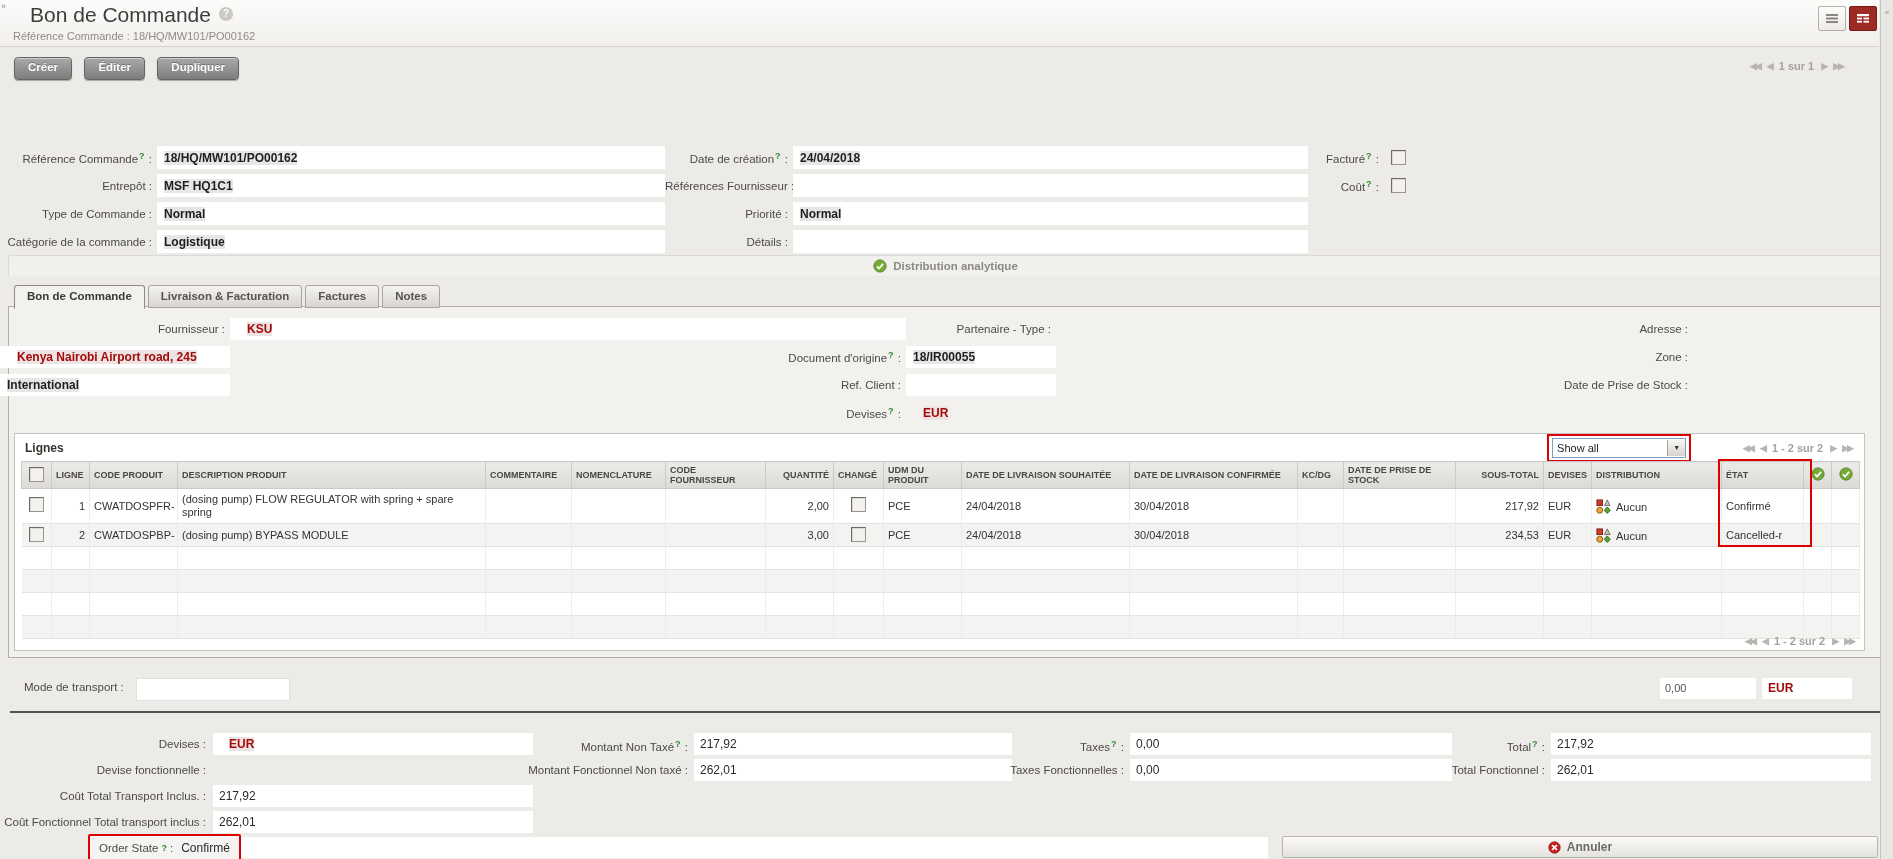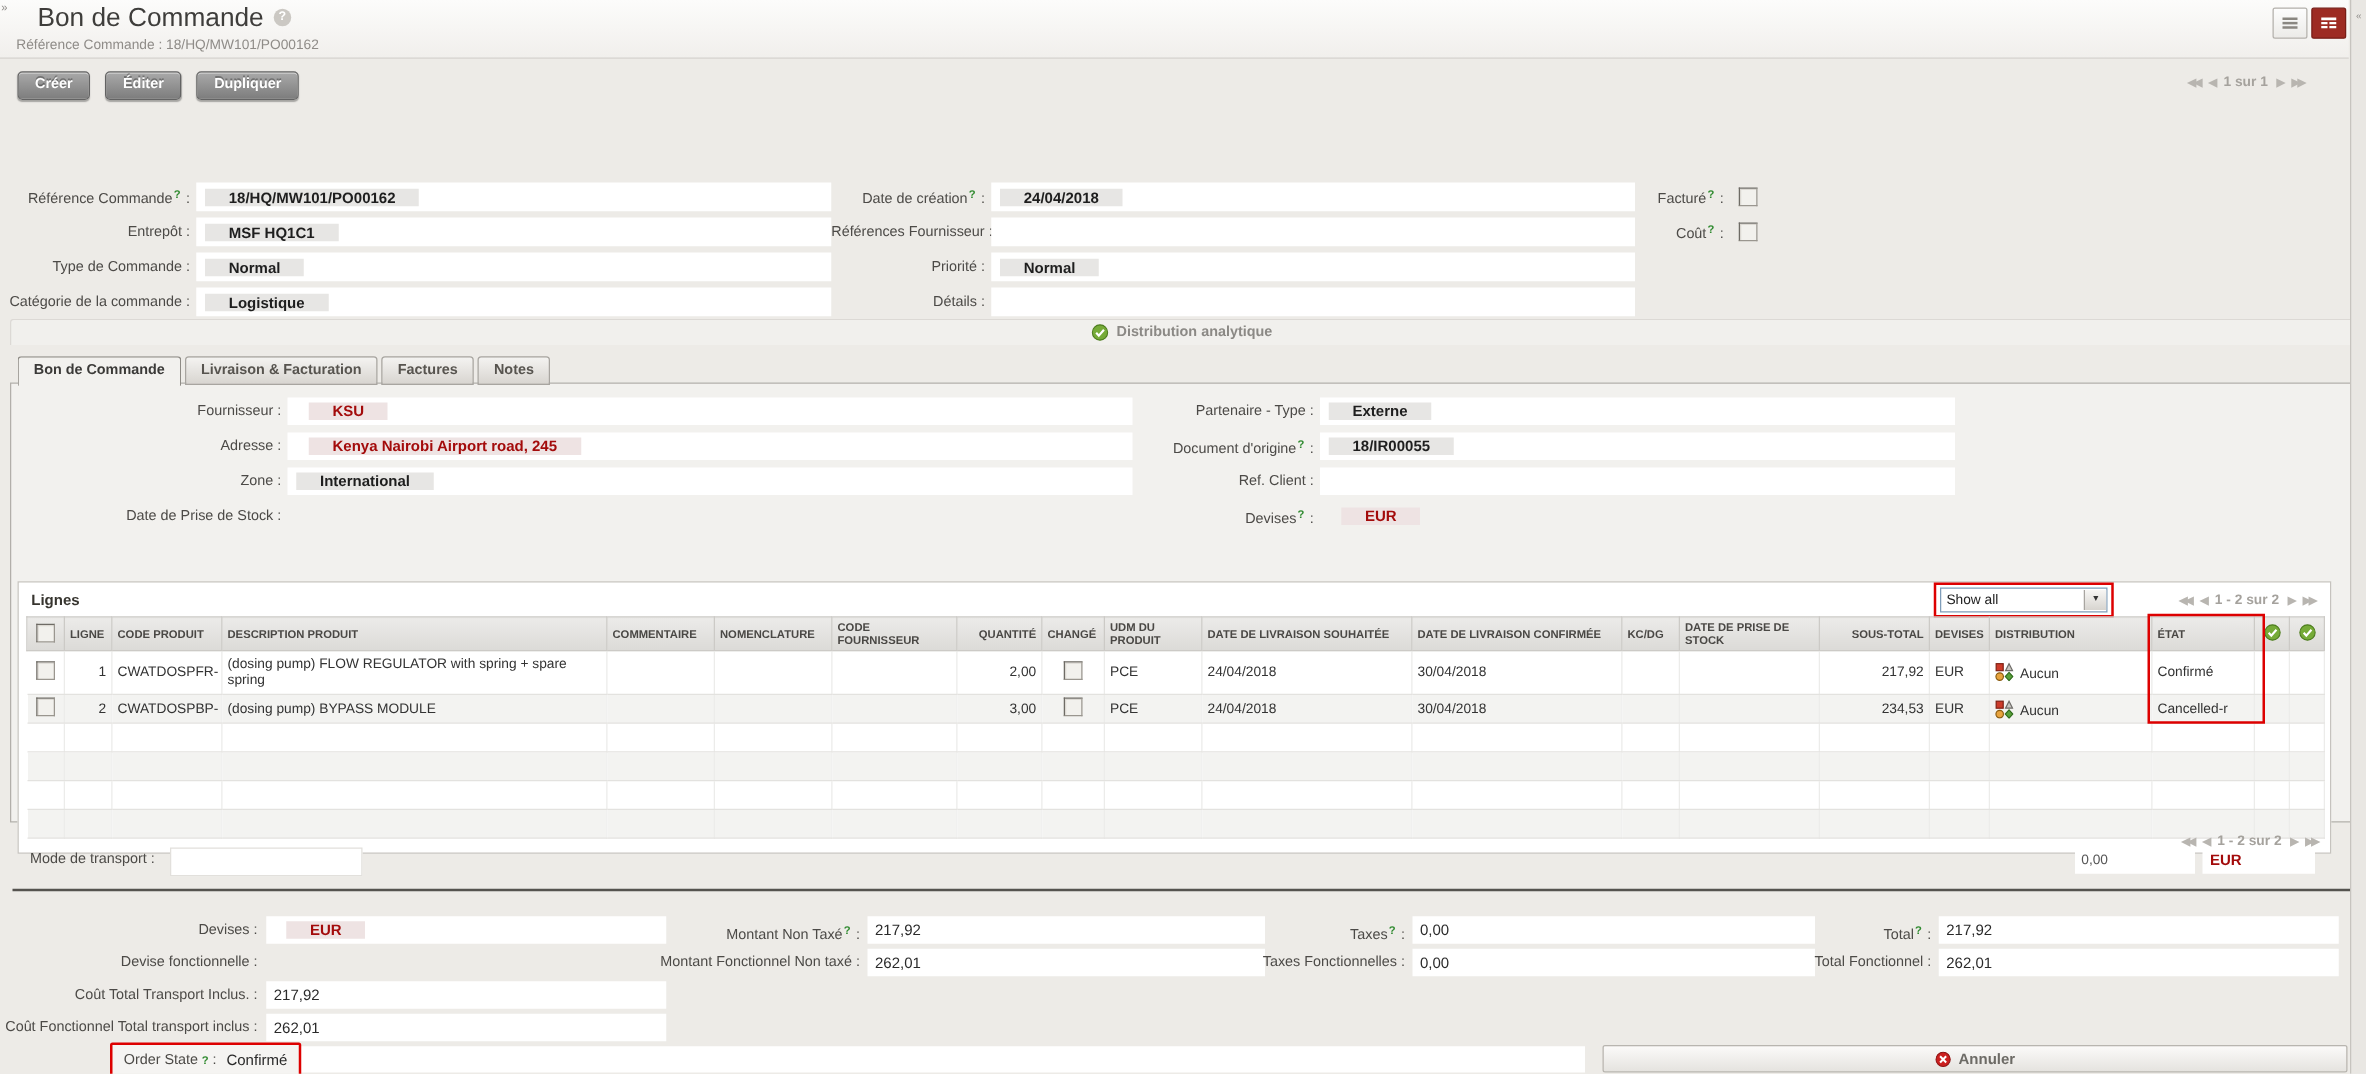--- a/index.html
+++ b/index.html
@@ -30,42 +30,42 @@
     text-shadow:0 -1px 0 rgba(0,0,0,.3);margin-right:9px;cursor:pointer;}
   .pager{color:#a5a29d;font-weight:bold;font-size:11px;display:flex;gap:7px;align-items:center;}
   .pager .arr{font-size:9px;letter-spacing:-2px;color:#b8b5b0;}
   .form-pager{position:absolute;top:60px;right:50px;}
   
   .fgrid{position:absolute;top:146px;left:0;width:1879px;display:grid;
     grid-template-columns:157px 508px 128px 515px 76px 1fr;grid-auto-rows:23px;row-gap:5px;}
   .flabel{align-self:center;text-align:right;padding-right:5px;color:#4c4a47;font-size:11.5px;white-space:nowrap;}
   .finput{background:#fff;display:flex;align-items:center;padding-left:7px;overflow:hidden;}
   .fcell{display:flex;align-items:center;padding-left:7px;}
-  .fvalue{font-weight:bold;color:#1e1e1e;background:#e7e6e4;padding:0 19px;font-size:12px;white-space:nowrap;}
+  .fvalue{font-weight:bold;color:#1e1e1e;background:#e7e6e4;padding:0 0;font-size:12px;white-space:nowrap;}
   .fvalue.red{color:#a30b0b;background:#eee3e3;margin-left:10px;}
   .help{color:#2f8a2f;font-weight:bold;font-size:9px;vertical-align:4px;margin:0 1px;}
   .cb{width:13px;height:13px;background:#f2f1ed;border:1px solid #9a968f;
     border-top-color:#6e6b65;border-left-color:#6e6b65;box-shadow:inset 1px 1px 0 #dcd9d3;}
   
   .abar{position:absolute;top:255px;left:8px;width:1875px;height:21px;box-sizing:border-box;
     background:#f1f0ed;border:1px solid #dcd9d5;border-bottom:none;border-radius:3px 3px 0 0;
     display:flex;align-items:center;justify-content:center;gap:6px;
     color:#8b8985;font-weight:bold;font-size:11.5px;}
   
   .tabs{position:absolute;top:285px;left:14px;display:flex;gap:3px;z-index:2;}
   .tab{height:21px;line-height:21px;padding:0 12px;font-size:11.5px;font-weight:bold;color:#57544f;
     background:linear-gradient(#f4f3f1,#d8d5d0);border:1px solid #a8a5a0;border-radius:3px 3px 0 0;cursor:pointer;}
   .tab.active{background:#f2f1ee;border-color:#8e8b85;border-bottom:1px solid #f2f1ee;color:#3b3a38;height:22px;}
   .panel{position:absolute;top:306px;left:8px;width:1875px;height:352px;box-sizing:border-box;
     background:#f2f1ee;border:1px solid #b2afaa;}
   .sgrid{position:absolute;top:318px;left:0;width:1498px;display:grid;
     grid-template-columns:230px 676px 150px 508px 1fr;grid-auto-rows:22px;row-gap:6px;}
   
   .lbox{position:absolute;top:433px;left:14px;width:1851px;height:218px;box-sizing:border-box;
-    background:#fff;border:1px solid #c6c3be;margin-top:32px;}
+    background:#fff;border:1px solid #c6c3be;}
   .lhead{height:27px;display:flex;align-items:center;}
   .ltitle{font-size:12px;font-weight:bold;color:#37352f;padding-left:10px;}
   .lfilter-wrap{margin-left:auto;margin-right:52px;border:2px solid #dd0000;padding:2px 3px;}
   .select{width:128px;height:18px;border:1px solid #7f9db9;background:#fff;display:flex;align-items:center;
     font-size:11px;color:#222;padding-left:4px;cursor:pointer;}
   .select .arrow-btn{margin-left:auto;width:17px;height:16px;
     background:linear-gradient(#f7f6f4,#d7d4cf);border-left:1px solid #a8a5a0;
     display:flex;align-items:center;justify-content:center;font-size:7px;color:#333;}
   .lhead .pager{margin-right:12px;}
   table.ltable{position:absolute;top:27px;left:6px;width:1838px;border-collapse:collapse;table-layout:fixed;}
@@ -224,23 +224,20 @@
   <span class="tab">Factures</span>
   <span class="tab">Notes</span>
 </div>
 
 <div class="sgrid">
   <div class="flabel">Fournisseur :</div>
   <div class="finput">
       <span class="fvalue red">KSU</span>
     </div>
   <div class="flabel">Partenaire - Type :</div>
-  <div class="finput">
-      <span class="fvalue">Externe</span>
-    </div>
   <div></div>
   <div class="flabel">Adresse :</div>
   <div class="finput">
       <span class="fvalue red">Kenya Nairobi Airport road, 245</span>
     </div>
   <div class="flabel"><span>Document d'origine</span><span class="help">?</span> <span>:</span></div>
   <div class="finput">
       <span class="fvalue">18/IR00055</span>
     </div>
   <div></div>

